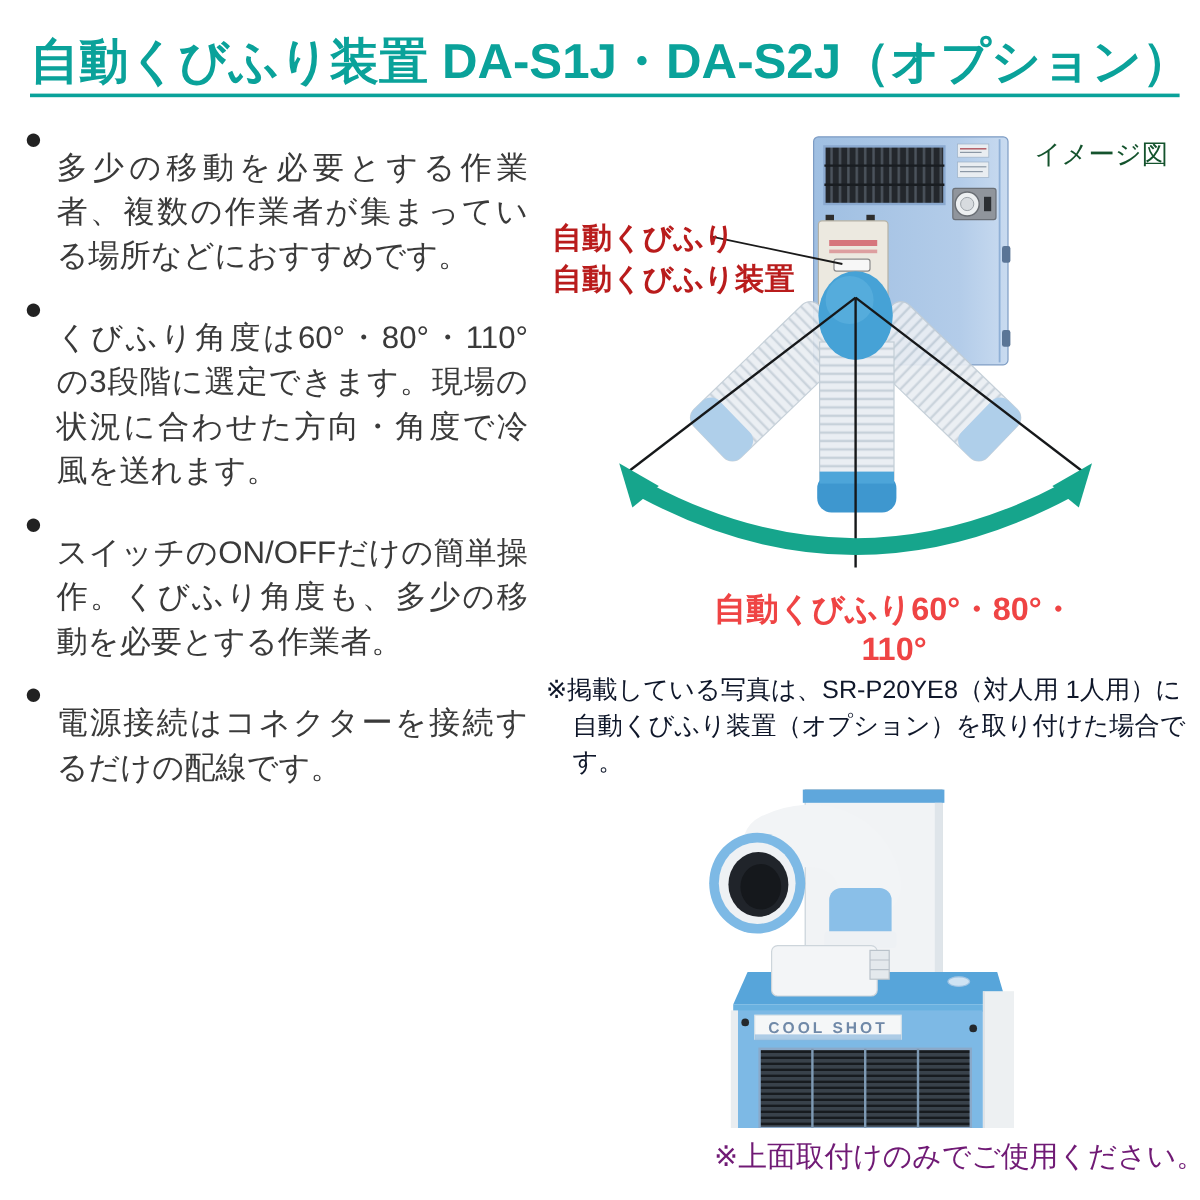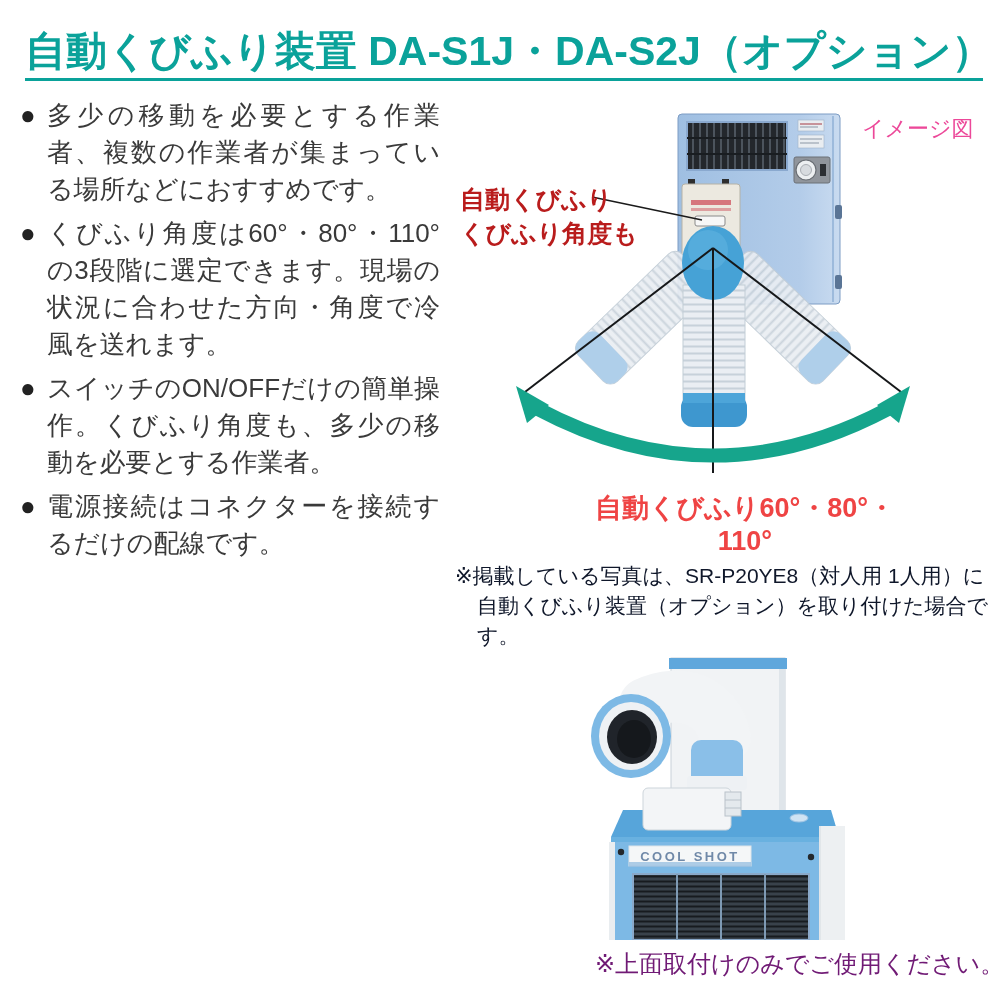--- a/index.html
+++ b/index.html
@@ -6,25 +6,25 @@
   .page{position:relative;width:1000px;height:1000px;background:#ffffff;overflow:hidden;
         font-family:"Liberation Sans","DejaVu Sans",sans-serif;color:#3a3a3a;padding-left:12px;}
   
   .title{position:absolute;left:25px;top:24px;width:958px;font-size:41px;font-weight:bold;
          color:#0aa29a;letter-spacing:0px;white-space:nowrap;}
   .rule{position:absolute;left:25px;top:78px;width:958px;height:3px;background:#0aa29a;}
   
   .features{position:absolute;left:20px;top:97px;width:420px;}
   .feature{display:flex;margin-bottom:7px;font-size:26px;line-height:37px;color:#3a3a3a;}
   .feature .marker{flex:0 0 27px;color:#222;}
-  .feature .ftext{flex:1;text-align:justify;}
+  .feature .ftext{flex:1;text-align:justify;margin-top:24px;}
   
   .diagram{position:absolute;left:450px;top:100px;width:550px;height:460px;}
   .diagram svg{position:absolute;left:0;top:0;}
-  .image-label{position:absolute;left:412px;top:14px;font-size:22px;color:#ec4899;}
+  .image-label{position:absolute;left:412px;top:14px;font-size:22px;color:#14532d;}
   .callout{position:absolute;left:10px;top:82px;font-size:25px;font-weight:bold;
            line-height:34px;color:#b91c1c;}
   .swing-caption{position:absolute;left:120px;top:390px;width:350px;text-align:center;
                  font-size:27px;font-weight:bold;color:#ef4444;}
   
   .note{position:absolute;left:455px;top:561px;font-size:21px;line-height:30px;color:#0f172a;}
   .note .l2{padding-left:22px;}
   
   .photo{position:absolute;left:587px;top:650px;width:300px;height:290px;}
   .photo-note{position:absolute;left:595px;top:948px;font-size:24px;font-weight:500;color:#701a75;}
@@ -143,21 +143,21 @@
         <polygon points="66,286 99,305 77,323" fill="#16a58c"></polygon>
         <polygon points="460,286 427,305 449,323" fill="#16a58c"></polygon>
       </g>
 
       <line x1="142" y1="97" x2="252" y2="120" stroke="#1a1a1a" stroke-width="1.5"></line>
     </svg>
 
     <span class="image-label">イメージ図</span>
     <div class="callout">
       <div>自動くびふり</div>
-      <div>くびふり角度も</div>
+      <div>自動くびふり装置</div>
     </div>
     <div class="swing-caption">自動くびふり60°・80°・110°</div>
   </div>
 
   <div class="note">
     <div class="l1">※掲載している写真は、SR-P20YE8（対人用 1人用）に</div>
     <div class="l2">自動くびふり装置（オプション）を取り付けた場合です。</div>
   </div>
 
   <div class="photo">

